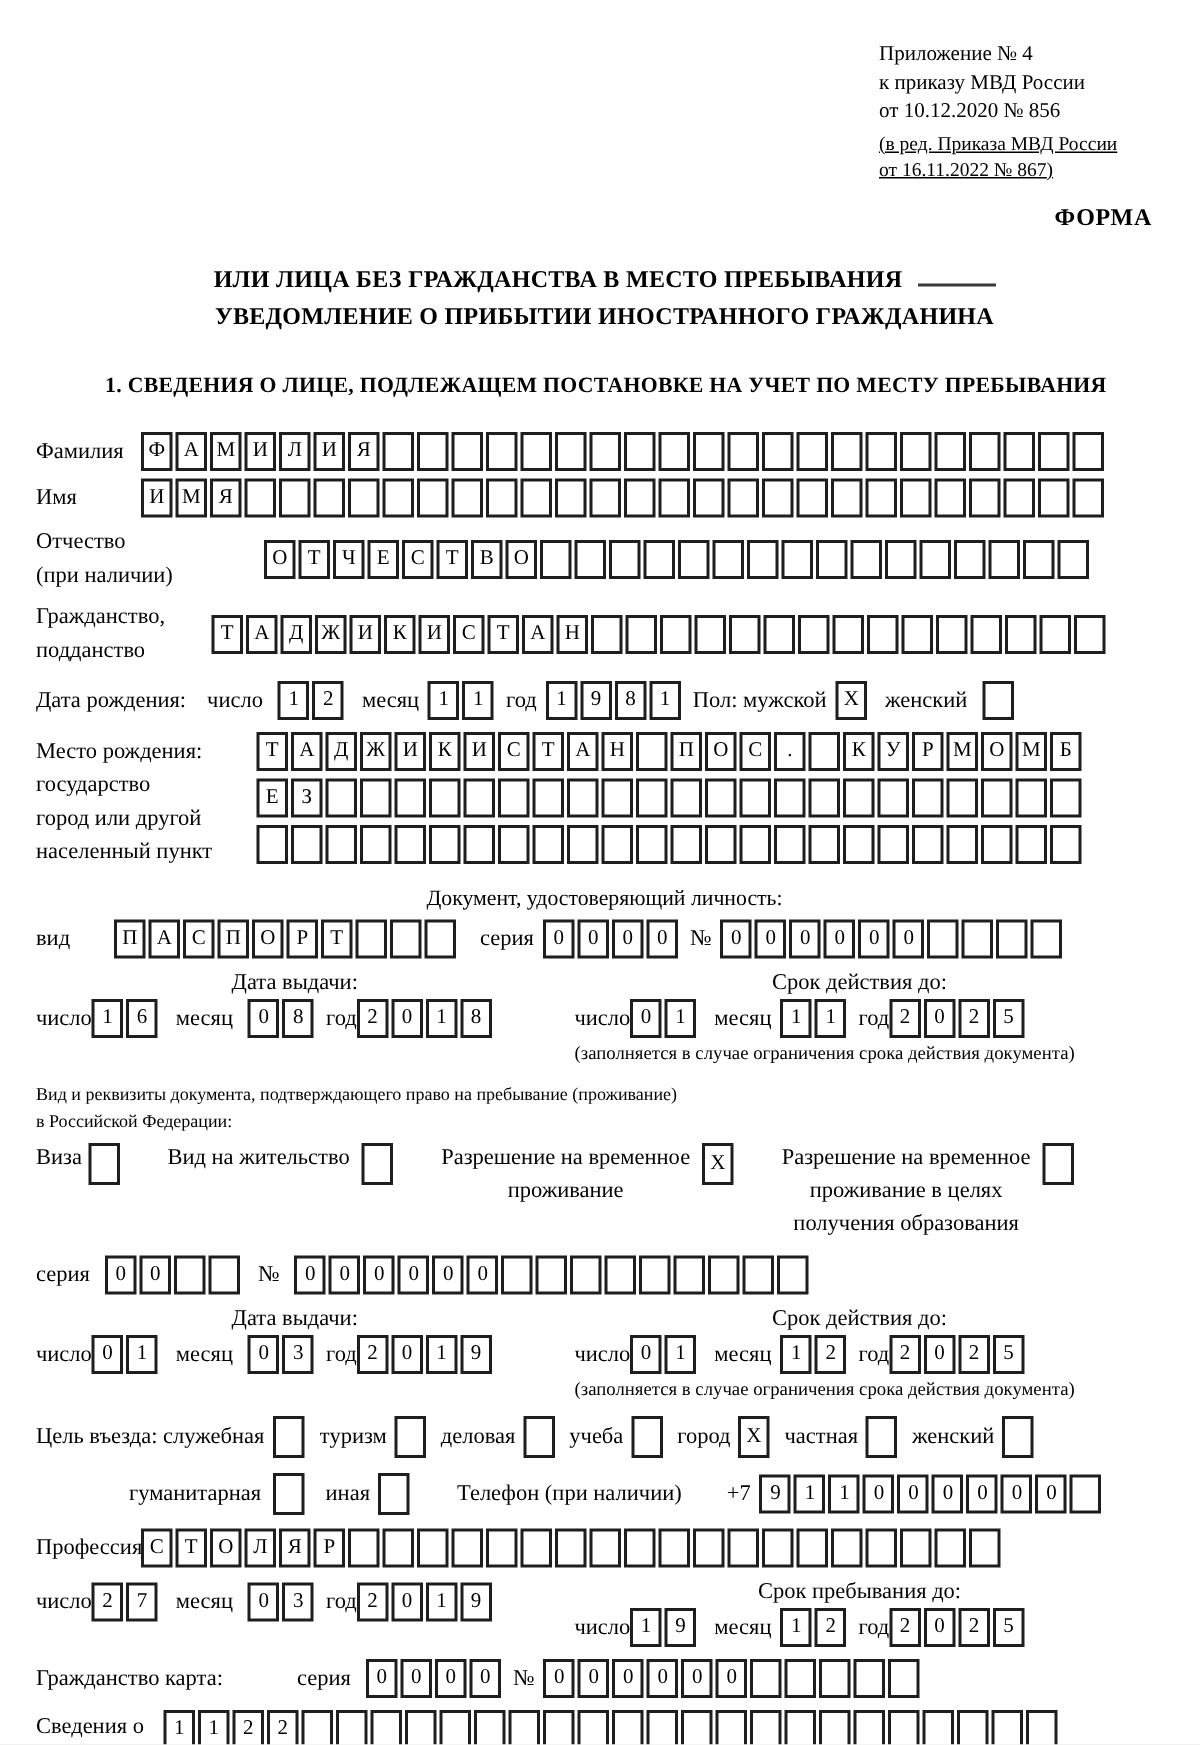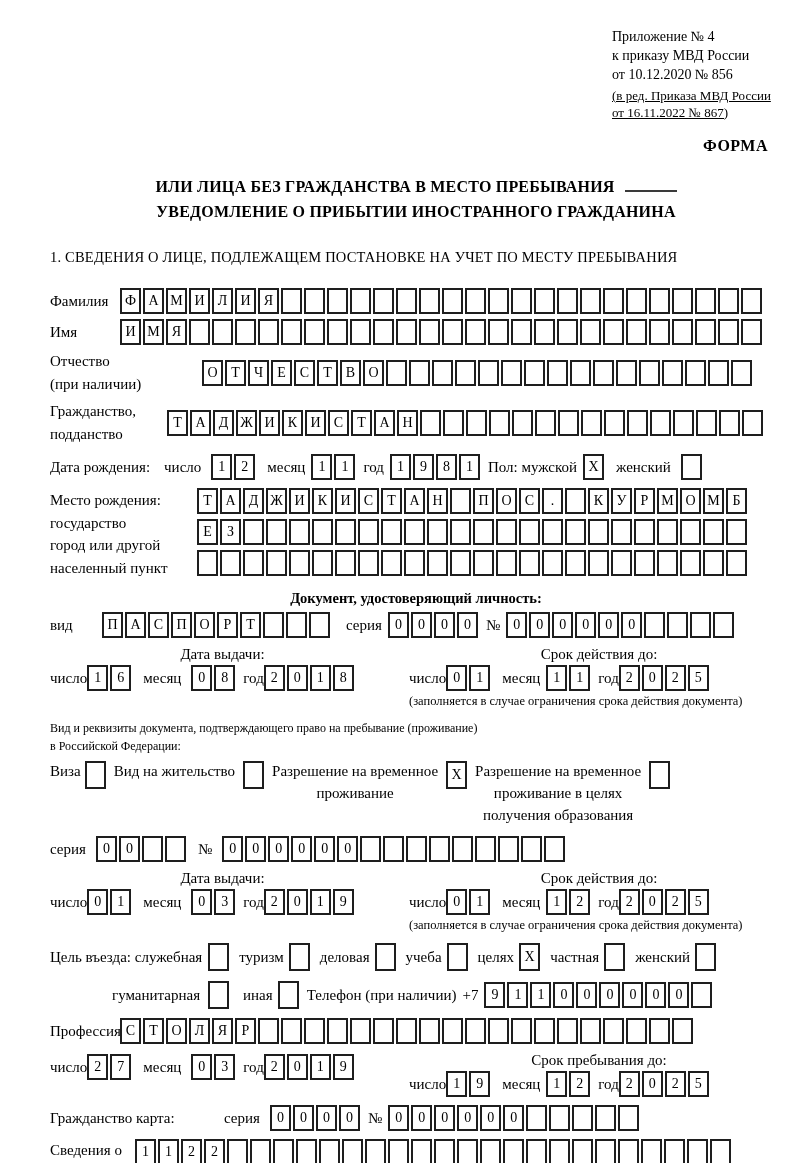--- a/index.html
+++ b/index.html
@@ -1,28 +1,28 @@
 <!DOCTYPE html>
 <html><head>
 <meta charset="utf-8">
 <style>
   * { box-sizing: border-box; margin: 0; padding: 0; }
   html, body { background: #e8e8e8; }
   .page {
     width: 800px; height: 1163px; background: #ffffff; color: #000;
     font-family: "Liberation Serif", "DejaVu Serif", serif;
-    padding: 28px 18px 16px 50px; position: relative; overflow: hidden;
+    padding: 28px 18px 16px 24px; position: relative; overflow: hidden;
     margin: 0 auto;
   }
   .ref-block { margin-left: 562px; font-size: 14px; line-height: 1.35; }
   .ref-note { font-size: 13px; margin-top: 3px; line-height: 1.3; text-decoration: underline; }
   .forma { text-align: right; font-weight: bold; font-size: 16px; margin-top: 16px; padding-right: 14px; letter-spacing: .5px; }
   .title { text-align: center; font-weight: bold; font-size: 16px; margin-top: 20px; line-height: 1.55; letter-spacing: .2px; }
   .uline { display: inline-block; width: 52px; border-bottom: 2px solid #3a3a3a; height: 13px; margin-left: 10px; }
-  .section-title { font-weight: normal; font-size: 14.5px; margin-top: 24px; letter-spacing: .2px; }
+  .section-title { font-weight: bold; font-size: 14.5px; margin-top: 24px; letter-spacing: .2px; margin-left: 46px; }
 
   .row { display: flex; align-items: center; margin-top: 5px; }
   .row.top { align-items: center; }
   .lbl { font-size: 15px; line-height: 1.35; flex: none; }
   .lbl-stack { flex: none; font-size: 15px; line-height: 1.5; }
   .w70  { width: 70px; }
   .w117 { width: 117px; }
   .w147 { width: 147px; }
   .w152 { width: 152px; }
   .w85  { width: 85px; }
@@ -30,23 +30,23 @@
   .cells { display: inline-flex; flex: none; }
   .cell {
     width: 21px; height: 26px; border: 2px solid #1e1e1e; margin-right: 2px;
     display: inline-flex; align-items: center; justify-content: center;
     font-size: 14px; flex: none; background: #fff;
   }
   .cells.boxy .cell { height: 28px; }
   .gap6  { margin-left: 6px; }
   .gap10 { margin-left: 10px; }
   .gap14 { margin-left: 14px; }
-  .gap22 { margin-left: 6px; }
-
-  .center-bold { text-align: center; font-weight: bold; font-size: 14.5px; margin-top: 10px; }
+  .gap22 { margin-left: 30px; }
+
+  .center-bold { text-align: center; font-weight: normal; font-size: 14.5px; margin-top: 10px; }
 
   .dates { display: flex; margin-top: 8px; }
   .date-col { flex: none; }
   .date-col.left  { width: 345px; }
   .date-col.right { width: 380px; margin-left: 14px; }
   .date-title { text-align: center; font-size: 15px; }
   .date-fields { display: flex; align-items: center; margin-top: 2px; }
   .date-note { font-size: 12.5px; margin-top: 3px; white-space: nowrap; }
 
   .para { font-size: 12px; margin-top: 10px; line-height: 1.5; }
@@ -559,21 +559,21 @@
           <span class="cell"></span>
         </span>
     </span>
     <span class="item">
       <span class="lbl">учеба</span>
       <span class="cells boxy">
           <span class="cell"></span>
         </span>
     </span>
     <span class="item">
-      <span class="lbl">целях</span>
+      <span class="lbl">город</span>
       <span class="cells boxy">
           <span class="cell">X</span>
         </span>
     </span>
     <span class="item">
       <span class="lbl">частная</span>
       <span class="cells boxy">
           <span class="cell"></span>
         </span>
     </span>

